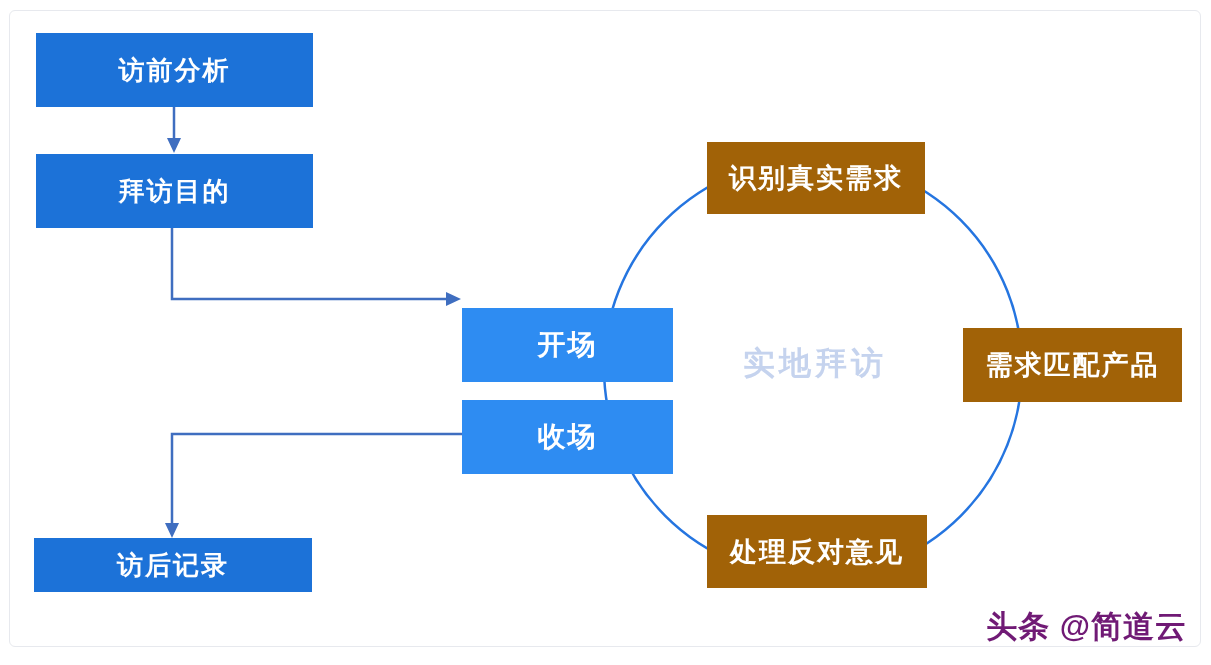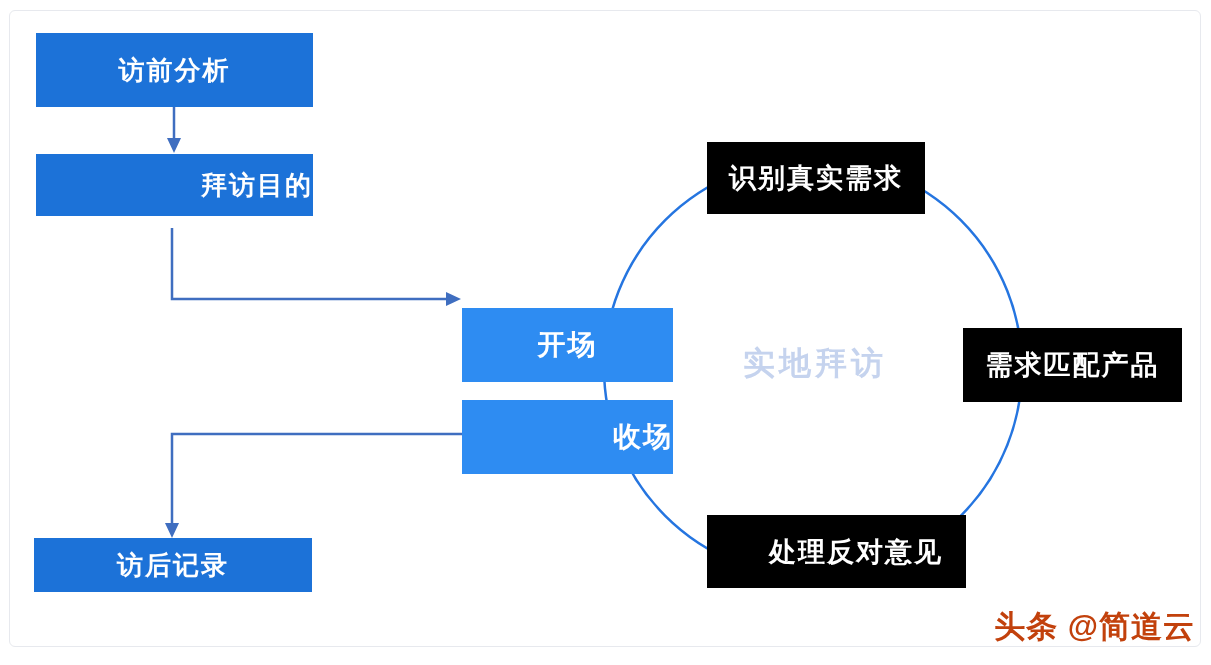--- a/index.html
+++ b/index.html
@@ -46,42 +46,42 @@
   }
   .node-dark {
     background: #1c72d8;
     font-size: 26px;
   }
   .node-light {
     background: #2e8cf2;
     font-size: 28px;
   }
   .node-ring {
-    background: #000000;
+    background: #a16207;
     font-size: 27px;
   }
   .center-label {
     position: absolute;
     left: 695px;
     top: 342px;
     width: 240px;
     text-align: center;
     font-size: 32px;
     font-weight: bold;
     letter-spacing: 4px;
     color: #c5d3ee;
     white-space: nowrap;
   }
   .watermark {
     position: absolute;
-    right: 16px;
+    right: 24px;
     top: 606px;
     font-size: 31px;
     font-weight: bold;
-    color: #c2410c;
+    color: #701a75;
     letter-spacing: 1px;
     white-space: nowrap;
     text-shadow:
       -2px -2px 0 #ffffff,
        2px -2px 0 #ffffff,
       -2px  2px 0 #ffffff,
        2px  2px 0 #ffffff,
        0    3px 0 #ffffff;
   }
 </style>
@@ -107,40 +107,40 @@
 
     <g stroke="#3f6ec0" stroke-width="2.5" fill="#3f6ec0">
       <polyline points="462,434 172,434 172,524" fill="none"></polyline>
       <polygon points="172,538 165,523 179,523" stroke="none"></polygon>
     </g>
   </svg>
 
   <div class="node node-dark" style="left:36px; top:33px; width:277px; height:74px;">
     <span>访前分析</span>
   </div>
-  <div class="node node-dark" style="left:36px; top:154px; width:277px; height:62px;justify-content:flex-end;">
+  <div class="node node-dark" style="left:36px; top:154px; width:277px; height:74px;">
     <span>拜访目的</span>
   </div>
   <div class="node node-dark" style="left:34px; top:538px; width:278px; height:54px;">
     <span>访后记录</span>
   </div>
 
   <div class="node node-light" style="left:462px; top:263px; width:211px; height:74px;margin-top:45px;">
     <span>开场</span>
   </div>
-  <div class="node node-light" style="left:462px; top:400px; width:211px; height:74px;justify-content:flex-end;">
+  <div class="node node-light" style="left:462px; top:400px; width:211px; height:74px;">
     <span>收场</span>
   </div>
 
   <div class="node node-ring" style="left:707px; top:142px; width:218px; height:72px;">
     <span>识别真实需求</span>
   </div>
   <div class="node node-ring" style="left:963px; top:328px; width:219px; height:74px;">
     <span>需求匹配产品</span>
   </div>
-  <div class="node node-ring" style="left:707px; top:515px; width:220px; height:73px;padding-left:39px;">
+  <div class="node node-ring" style="left:707px; top:515px; width:220px; height:73px;">
     <span>处理反对意见</span>
   </div>
 
   <div class="center-label">实地拜访</div>
 
   <div class="watermark">头条 @简道云</div>
 </div>
 
 </body></html>

